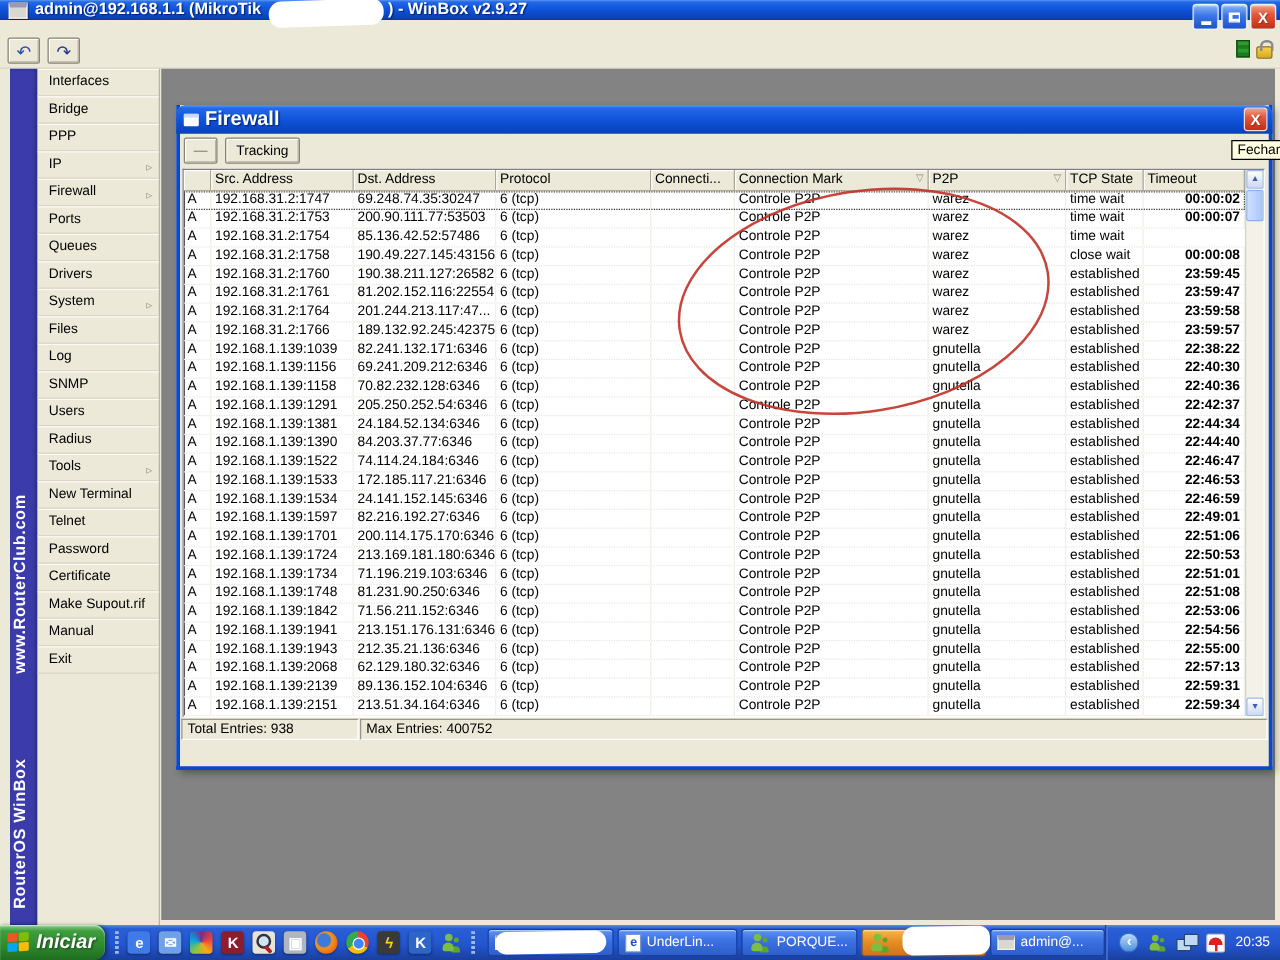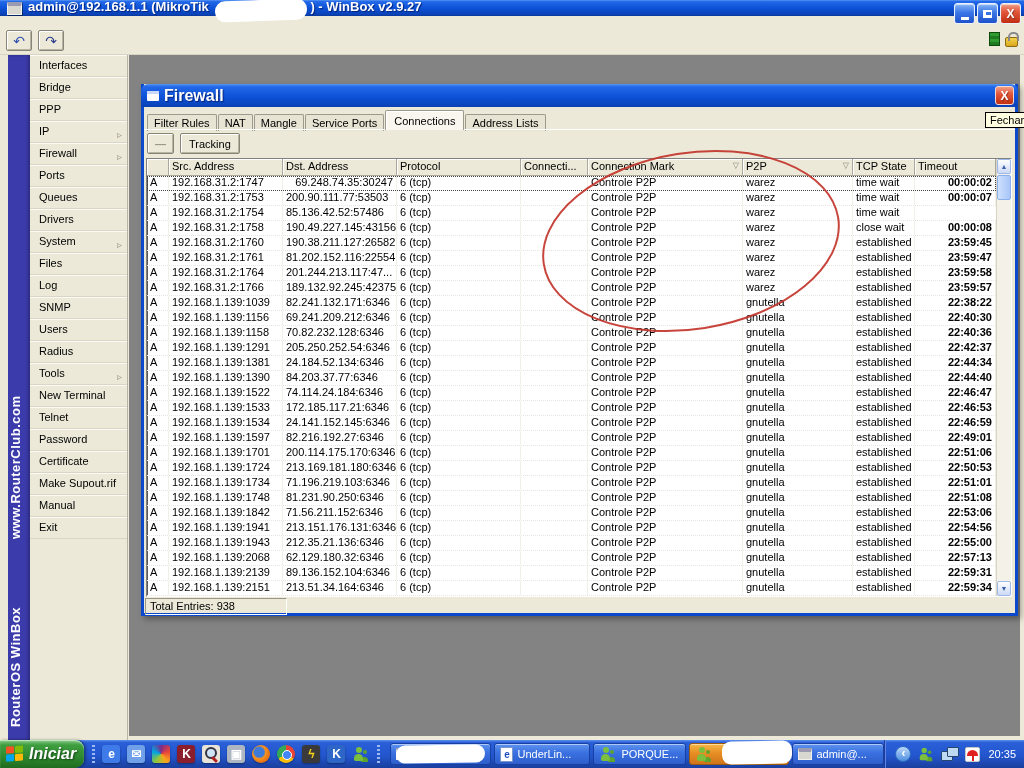--- a/index.html
+++ b/index.html
@@ -250,42 +250,41 @@
   <div class="mdi"></div>
 
   <div class="fw">
     <div class="fw-titlebar">
       <div class="fw-icon"></div>
       <div class="fw-title">Firewall</div>
       <div class="fw-close">
           <span class="glyph-x">X</span>
         </div>
     </div>
-    <div class="fw-tabs" id="fw-tabs"><div class="tab">Filter Rules</div><div class="tab">NAT</div><div class="tab">Mangle</div><div class="tab">Service Ports</div><div class="tab active">Connections</div><div class="tab">Address Lists</div></div>
     <div class="fw-toolbar">
       <div class="fw-btn remove">—</div>
       <div class="fw-btn">Tracking</div>
     </div>
     <div class="tbl">
       <div class="thead" id="fw-thead">
           <div class="th" style="width: 22px;"><span></span></div>
           <div class="th" style="width: 114px;"><span>Src. Address</span></div>
           <div class="th" style="width: 114px;"><span>Dst. Address</span></div>
           <div class="th" style="width: 124px;"><span>Protocol</span></div>
           <div class="th" style="width: 67px;"><span>Connecti...</span></div>
           <div class="th" style="width: 155px;"><span>Connection Mark</span><span class="sortmark">▽</span></div>
           <div class="th" style="width: 110px;"><span>P2P</span><span class="sortmark">▽</span></div>
           <div class="th" style="width: 62px;"><span>TCP State</span></div>
           <div class="th" style="width: 81px;"><span>Timeout</span></div>
         </div>
       <div class="tbody" id="fw-tbody">
           <div class="tr focused">
             <div class="td c0" style="width: 22px;">A</div>
             <div class="td c1" style="width: 114px;">192.168.31.2:1747</div>
-            <div class="td c2" style="width: 114px; text-align: right;">69.248.74.35:30247</div>
+            <div class="td c2" style="width: 114px;">69.248.74.35:30247</div>
             <div class="td c3" style="width: 124px;">6 (tcp)</div>
             <div class="td c4" style="width: 67px;"></div>
             <div class="td c5" style="width: 155px;">Controle P2P</div>
             <div class="td c6" style="width: 110px;">warez</div>
             <div class="td c7" style="width: 62px;">time wait</div>
             <div class="td c8" style="width: 81px;">00:00:02</div>
           </div>
           <div class="tr">
             <div class="td c0" style="width: 22px;">A</div>
             <div class="td c1" style="width: 114px;">192.168.31.2:1753</div>
@@ -590,20 +589,21 @@
           </div>
         <div class="sb-thumb"></div>
         <div class="sb-fill"></div>
         <div class="sb-btn">
             <span>▼</span>
           </div>
       </div>
     </div>
     <div class="fw-status">
       <div class="status-panel p1">Total Entries: 938</div>
+      <div class="status-panel p2">Max Entries: 400752</div>
     </div>
   </div>
 
   <div class="tooltip">Fechar</div>
 
   <svg class="annotation" width="1024" height="768">
     <ellipse cx="691" cy="241" rx="149" ry="88" transform="rotate(-9 691 241)" fill="none" stroke="#C23128" stroke-width="2" opacity="0.9"></ellipse>
   </svg>
 
   <div class="taskbar">

